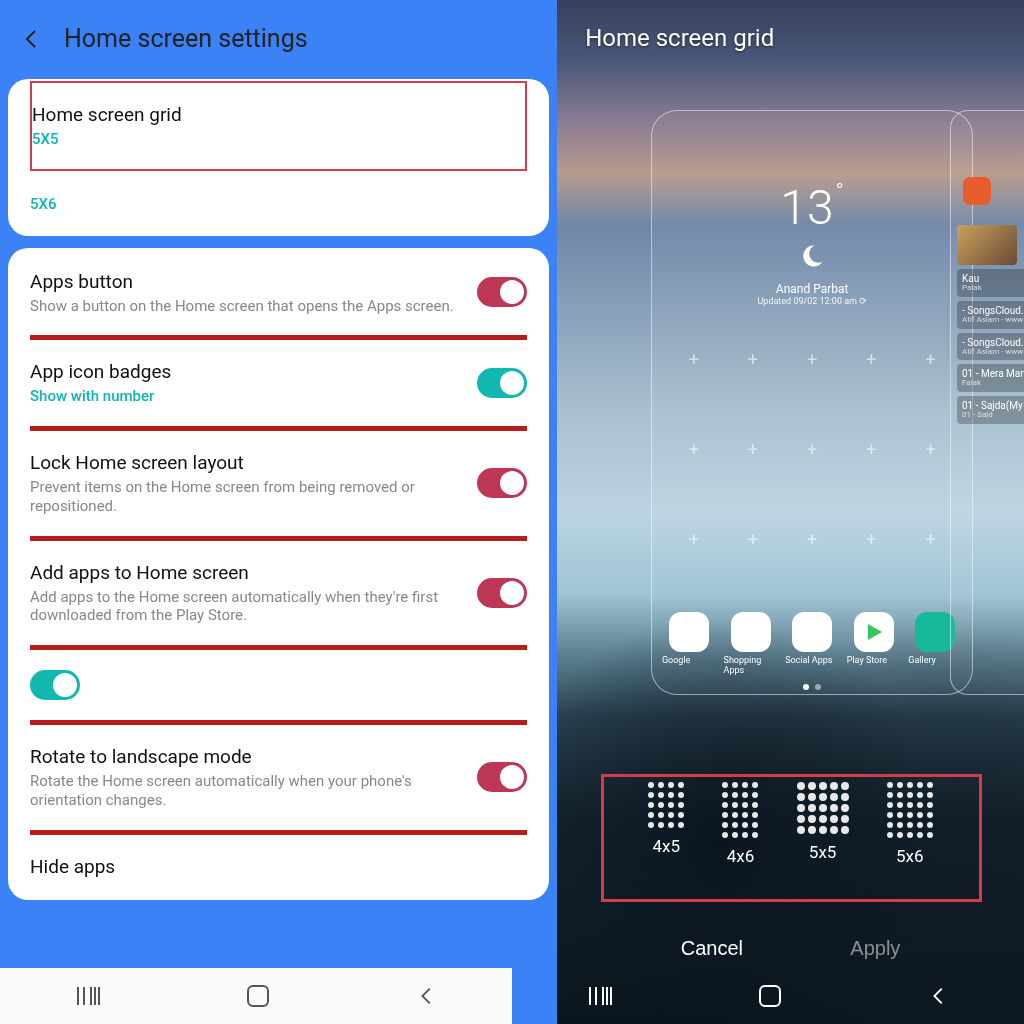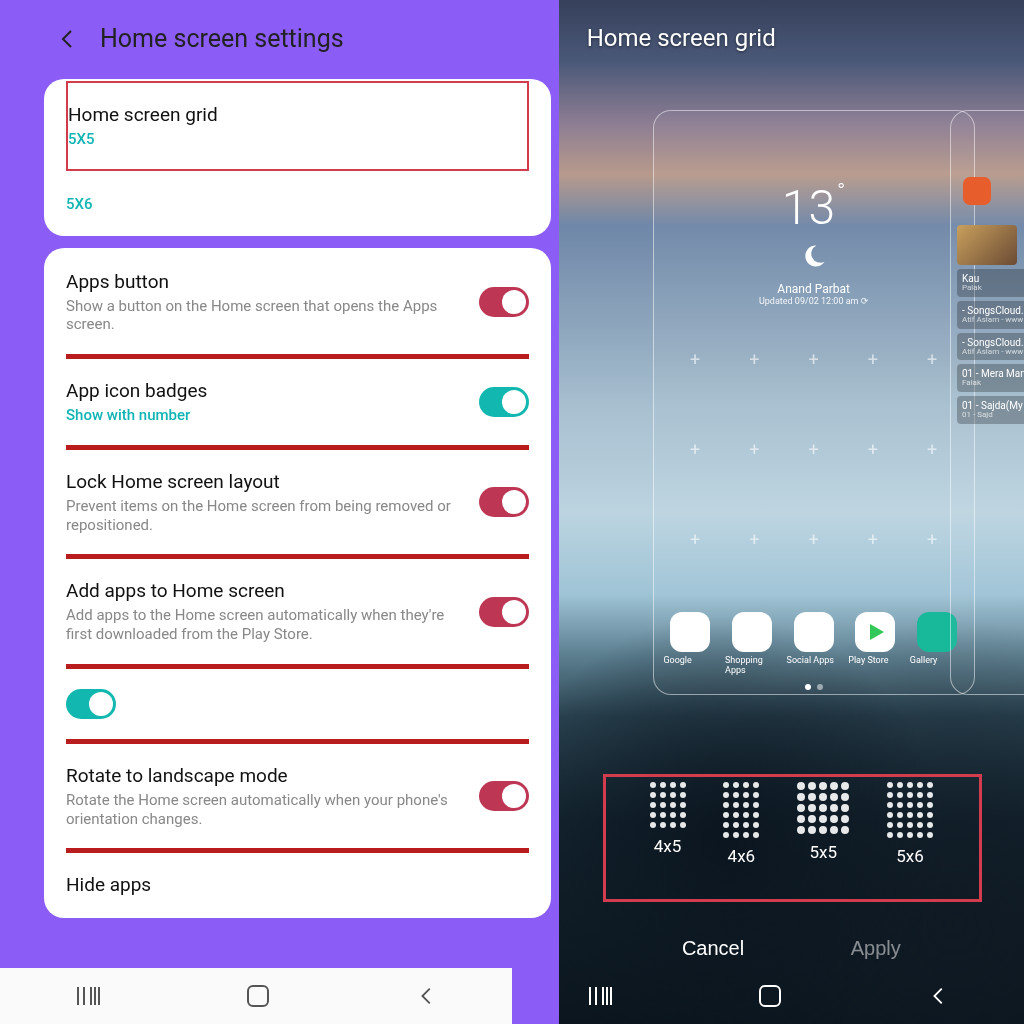--- a/index.html
+++ b/index.html
@@ -1,20 +1,20 @@
 <!DOCTYPE html>
 <html><head>
 <meta charset="utf-8">
 <style>
   * { box-sizing: border-box; margin: 0; padding: 0; }
   html, body { width: 1024px; height: 1024px; overflow: hidden; font-family: -apple-system, BlinkMacSystemFont, "Segoe UI", Roboto, sans-serif; }
   body { display: flex; }
 
   
-  .left-panel { width: 611px; height: 1024px; background: #8b5cf6; display: flex; flex-direction: column; padding-left: 36px; }
+  .left-panel { width: 611px; height: 1024px; background: #3b82f6; display: flex; flex-direction: column; }
   .left-header { display: flex; align-items: center; padding: 24px 20px 20px 20px; }
   .back-arrow { width: 24px; height: 24px; margin-right: 20px; display:flex; align-items:center; justify-content:center; }
   .back-arrow svg { stroke:#222; stroke-width:2; fill:none; }
   .left-title { font-size: 25px; color: #222; font-weight: 400; }
   .settings-card { background: #fff; border-radius: 20px; margin: 6px 8px; padding: 2px 22px; }
   .settings-row { padding: 20px 0; border-bottom: 5px solid #b91c1c; display:flex; align-items:center; justify-content:space-between; }
   .settings-row:last-child { border-bottom:none; }
   .row-text { flex:1; padding-right:16px; }
   .row-title { font-size: 19px; color: #111; }
   .row-sub { font-size: 15px; margin-top:4px; line-height:1.25; }
@@ -32,21 +32,21 @@
       radial-gradient(circle at 35% 82%, rgba(10,20,30,.9) 0%, rgba(10,20,30,0) 25%),
       radial-gradient(circle at 85% 90%, rgba(15,25,35,.85) 0%, rgba(15,25,35,0) 30%),
       linear-gradient(to bottom,
         #36405b 0%, #4a5878 6%, #8c7d93 12%, #b89a8c 17%, #6f87a8 22%,
         #88a0b8 30%, #a8c0d0 40%, #bcd4e0 50%, #9fc4d6 58%,
         #5c7f90 64%, #2b4452 70%, #142530 80%, #0b151d 100%);
   }
   .right-title { font-size:24px; font-weight:400; padding:24px 28px 10px 28px; text-shadow:0 1px 3px rgba(0,0,0,.5); }
 
   
-  .preview-frame { position:absolute; left:94px; top:110px; width:322px; height:585px; border:1px solid rgba(255,255,255,.5); border-radius:18px; padding:14px 10px 10px 10px; background:rgba(255,255,255,.03); }
+  .preview-frame { position:absolute; left:94px; top:110px; width:322px; height:585px; border:1px solid rgba(255,255,255,.5); border-radius:26px; padding:14px 10px 10px 10px; background:rgba(255,255,255,.03); }
   .weather { text-align:center; margin-top:54px; }
   .temp { font-size:48px; font-weight:300; }
   .temp sup{font-size:22px; vertical-align:top; margin-left:2px;}
   .moon-icon { width:28px; height:28px; margin:6px auto 2px auto; }
   .weather-loc { font-size:12px; margin-top:6px; }
   .weather-upd { font-size:9px; opacity:.9; }
   .grid-plus { position:absolute; left:0; right:0; display:grid; grid-template-columns:repeat(5,1fr); padding:0 12px; justify-items:center; }
   .grid-plus span { color:rgba(255,255,255,.6); font-size:18px; line-height:1; }
   .dock { position:absolute; bottom:18px; left:0; right:0; display:flex; justify-content:space-around; padding:0 6px; }
   .dock-item { width:54px; }

